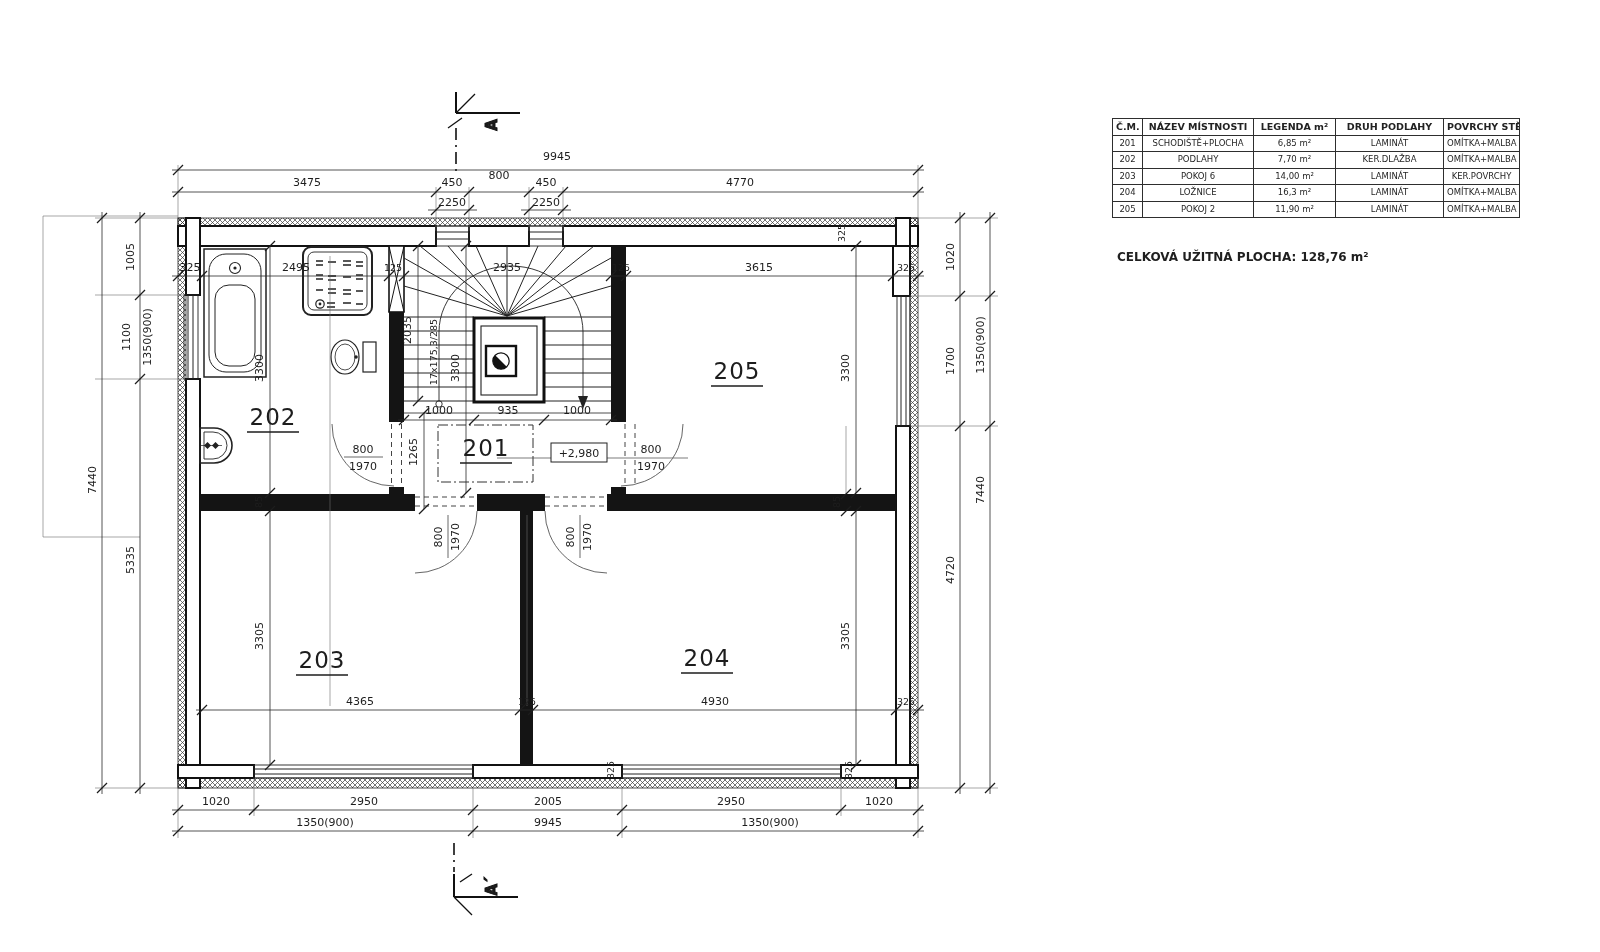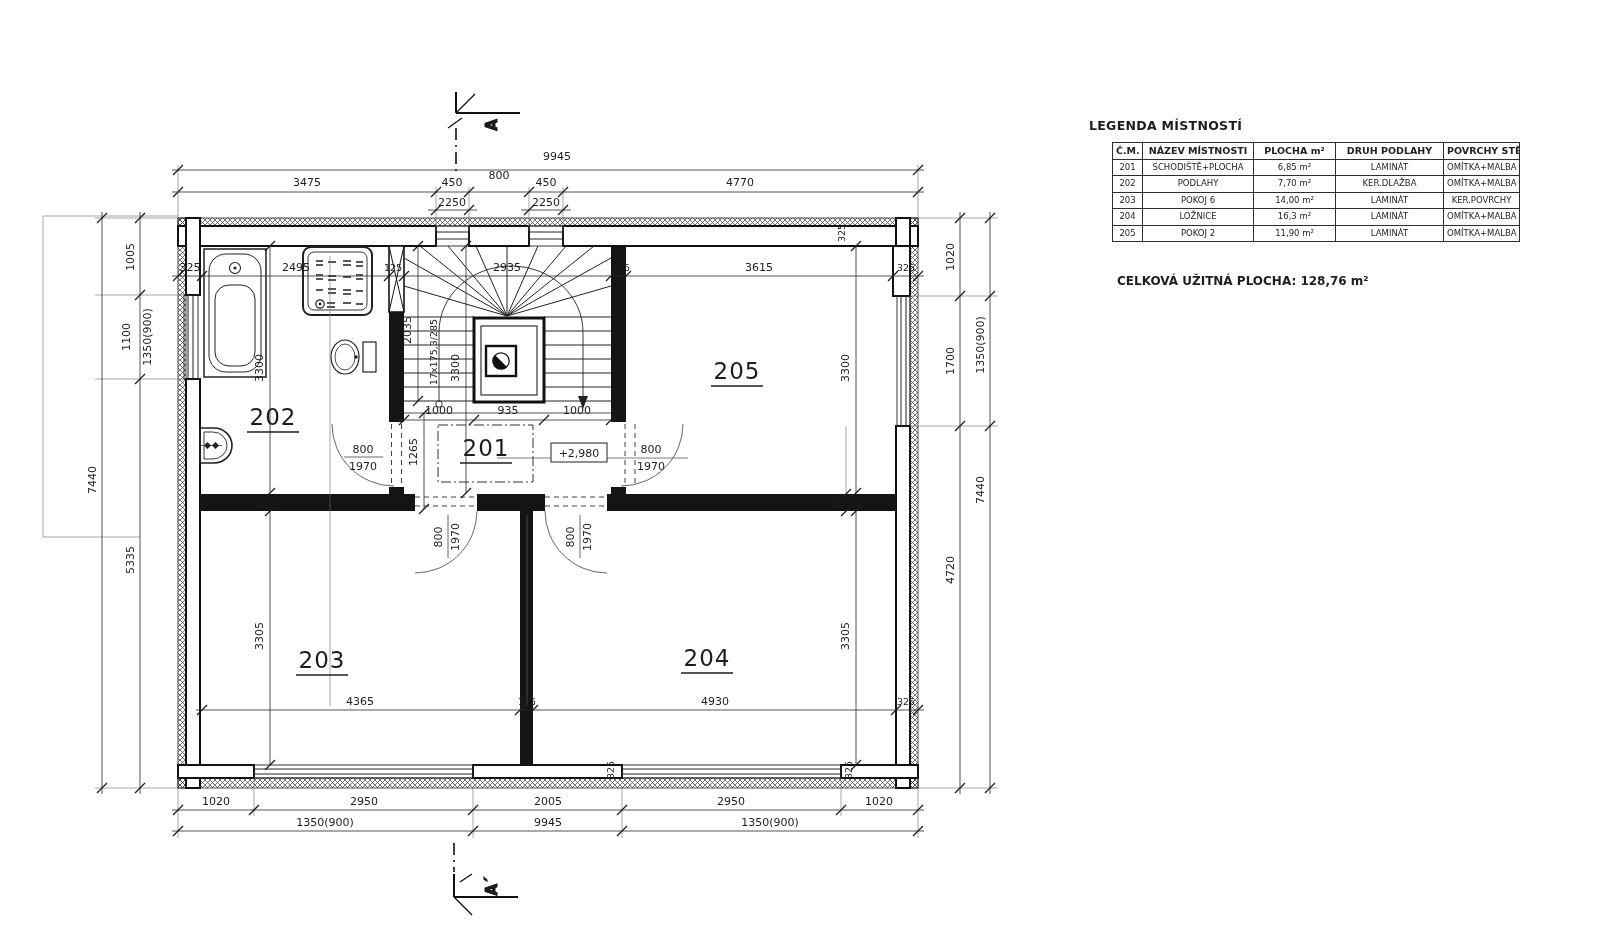--- a/index.html
+++ b/index.html
@@ -463,34 +463,33 @@
     <text class="room" x="322" y="668" text-anchor="middle">203</text>
     <line x1="296" y1="675" x2="348" y2="675" stroke="#1d1d1d" stroke-width="1.4"></line>
     <text class="room" x="707" y="666" text-anchor="middle">204</text>
     <line x1="681" y1="673" x2="733" y2="673" stroke="#1d1d1d" stroke-width="1.4"></line>
     <text class="room" x="737" y="379" text-anchor="middle">205</text>
     <line x1="711" y1="386" x2="763" y2="386" stroke="#1d1d1d" stroke-width="1.4"></line>
   </g>
 </svg>
 
 <div class="legend">
-  <div class="legend-title">LEGENDA MÍSTNOSTÍ</div>
   <table class="leg">
     <colgroup>
           <col class="c1">
           <col class="c2">
           <col class="c3">
           <col class="c4">
           <col class="c5">
         </colgroup>
     <thead>
       <tr>
         <th>Č.M.</th>
         <th>NÁZEV MÍSTNOSTI</th>
-        <th>PLOCHA m²</th>
+        <th>LEGENDA m²</th>
         <th>DRUH PODLAHY</th>
         <th>POVRCHY STĚN</th>
       </tr>
     </thead>
     <tbody>
       <tr>
         <td>201</td>
         <td>SCHODIŠTĚ+PLOCHA</td>
         <td>6,85 m²</td>
         <td>LAMINÁT</td>

